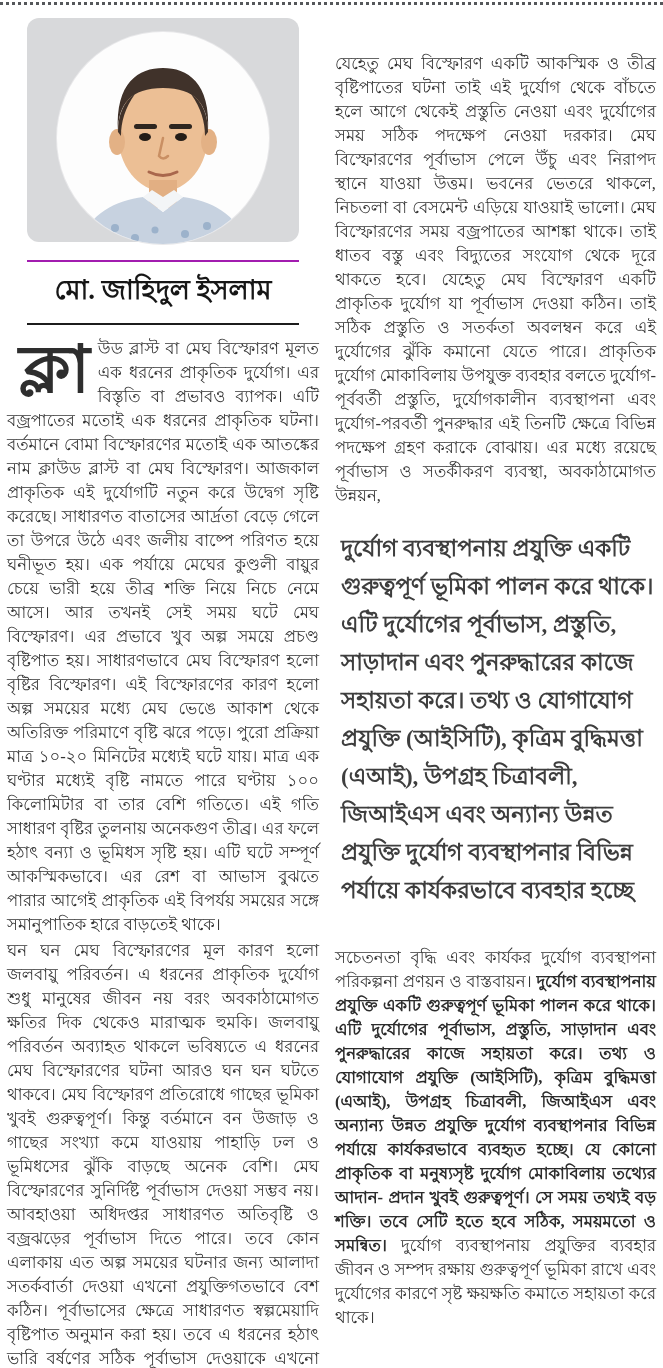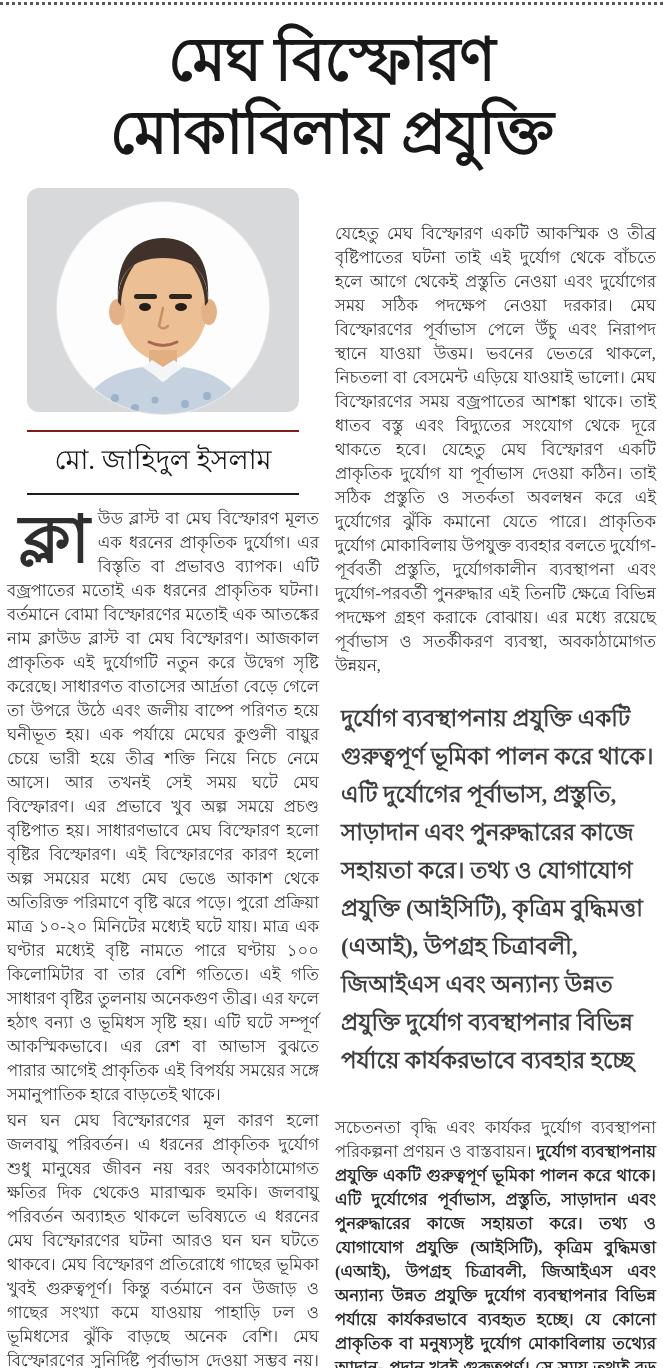--- a/index.html
+++ b/index.html
@@ -45,25 +45,25 @@
   .photo-circle {
     position:absolute; top:14px; left:50%; transform:translateX(-50%);
     width:212px; height:212px; border-radius:50%;
     background:#fdfdfd; overflow:hidden;
     box-shadow:0 0 0 1px #e8e8ea;
   }
   .photo-circle svg { display:block; width:100%; height:100%; }
 
   .name-plate {
     width:272px; margin:4px auto 0 auto;
-    border-top:2px solid #7f1d1d;
+    border-top:2px solid #a21caf;
     border-bottom:2px solid #1c1c1c;
     padding:7px 0 9px 0;
     text-align:center;
-    font-weight:normal;
+    font-weight:bold;
     font-size:27px;
     color:#161616;
   }
 
   .body-text {
     font-size:16.5px;
     line-height:24px;
     text-align:justify;
     color:#343434;
     margin-top:36px;
@@ -88,24 +88,20 @@
   }
   .bold-run { font-weight:bold; color:#2c2c2c; }
 </style>
 </head>
 <body>
 
 <div class="page">
 
   <div class="top-dotted"></div>
 
-  <h1 class="headline">
-    <span>মেঘ বিস্ফোরণ</span><br>
-    <span>মোকাবিলায় প্রযুক্তি</span>
-  </h1>
 
   <div class="columns">
 
     <div class="col-left">
 
       <div class="photo-wrap">
         <div class="photo-bg"></div>
         <div class="photo-circle">
           <svg viewBox="0 0 212 212" aria-hidden="true">
             <g>

